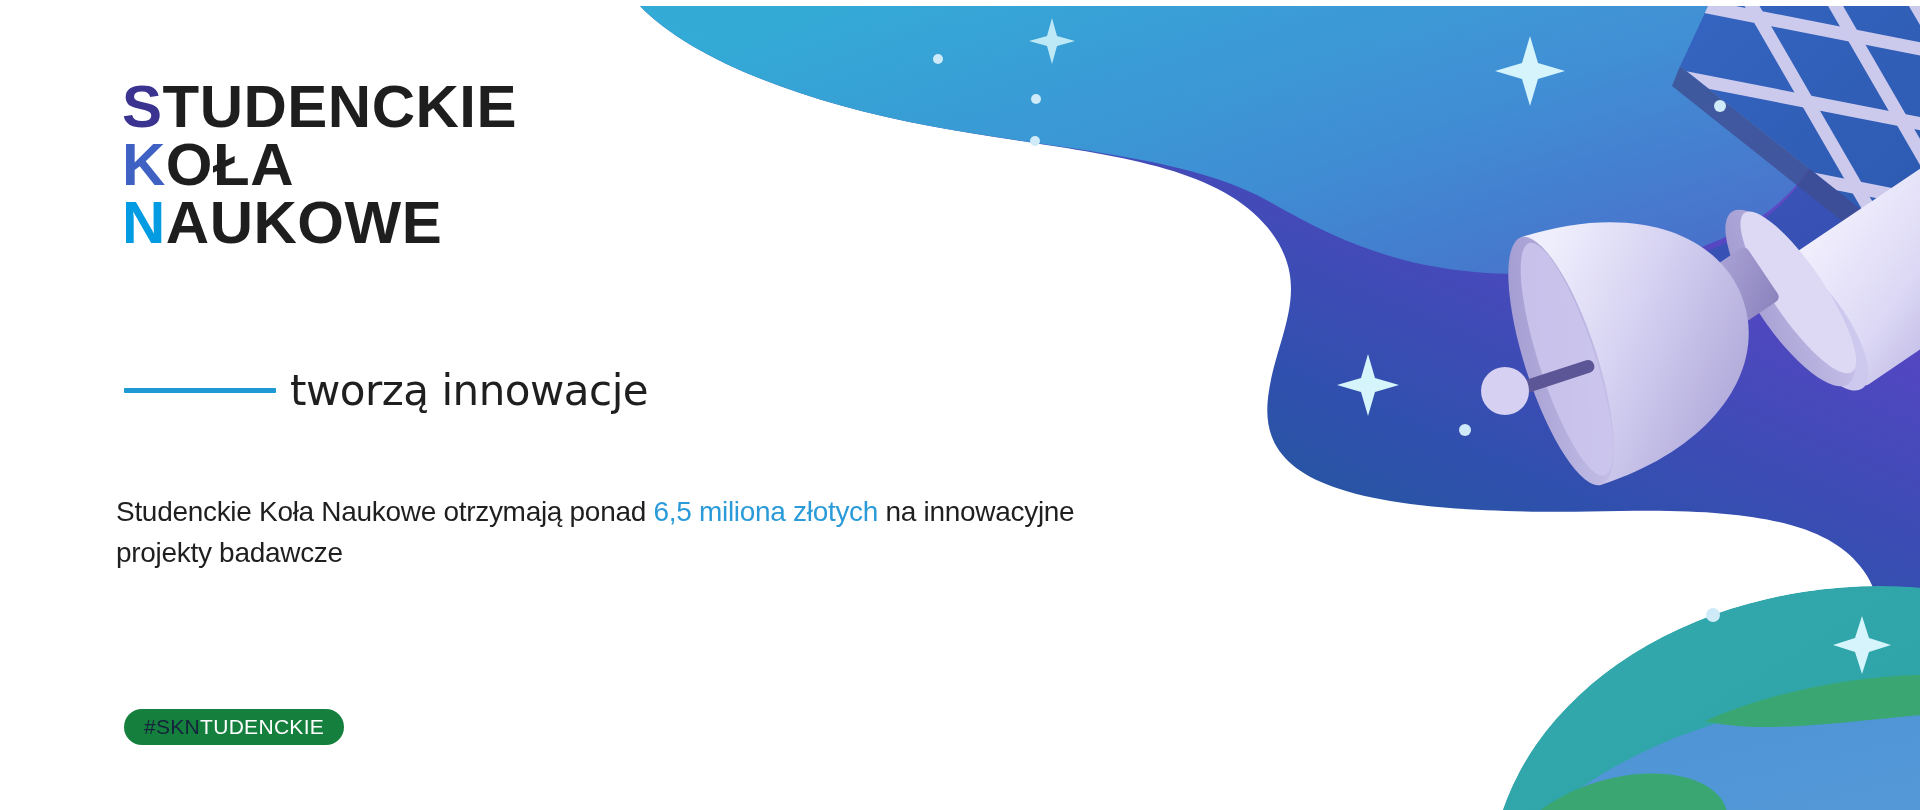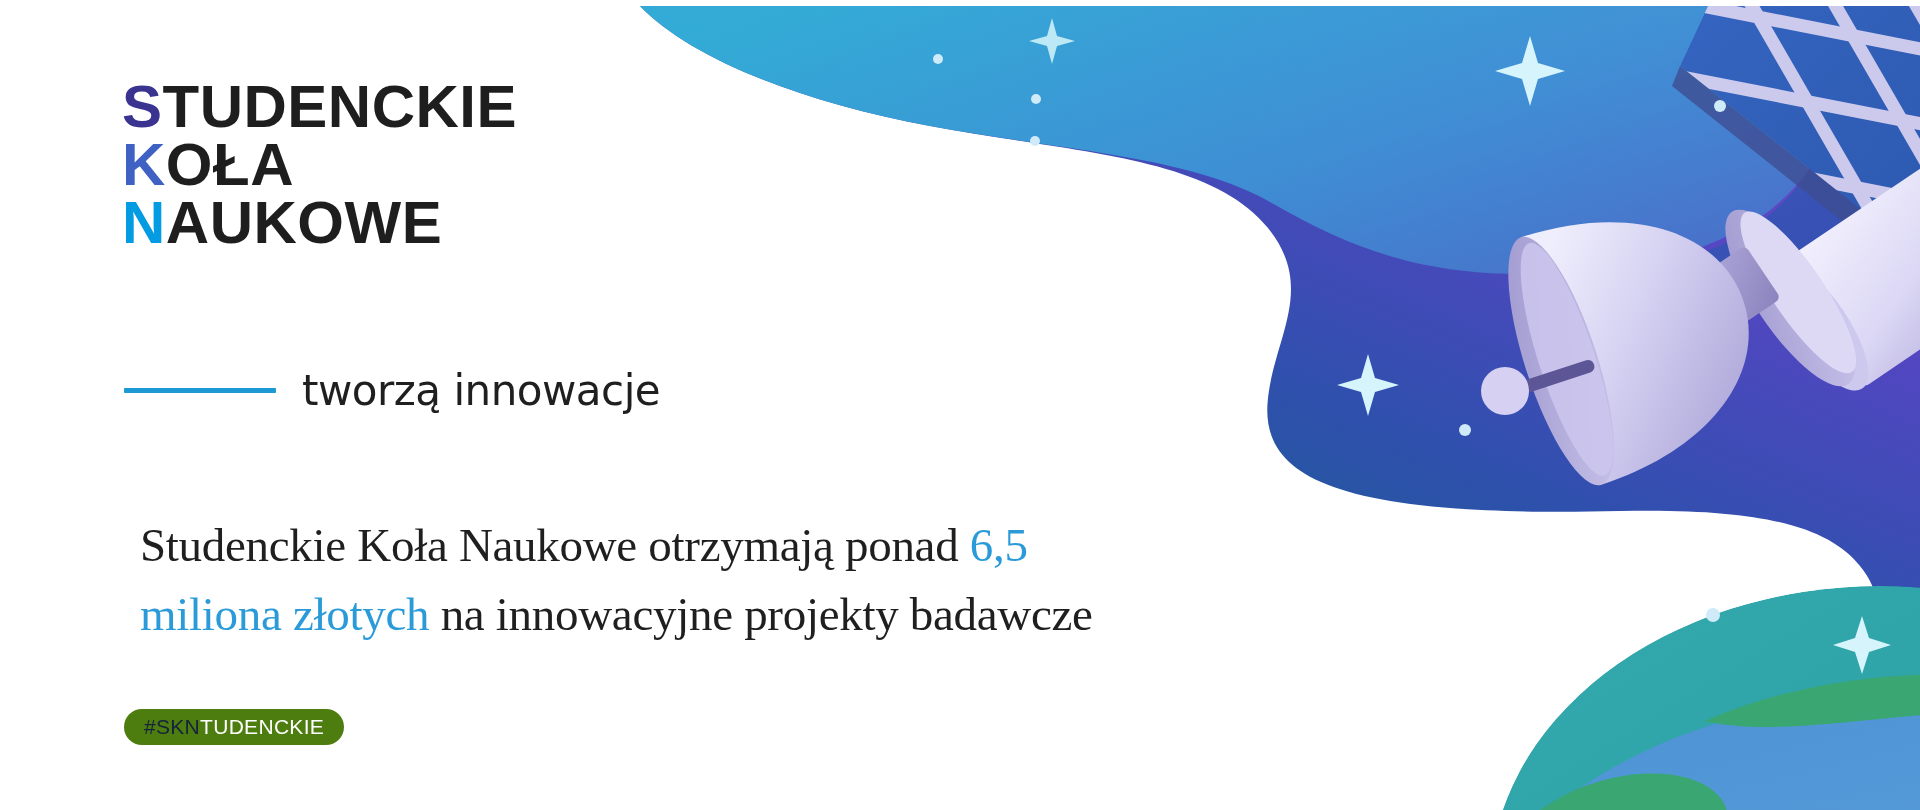--- a/index.html
+++ b/index.html
@@ -51,66 +51,66 @@
   .cap-k { color: #3f61c4; }
   .cap-n { color: #039ce3; }
 
   
   .tagline-row {
     position: absolute;
     left: 124px;
     top: 360px;
     display: flex;
     align-items: center;
-    gap: 26px;
+    gap: 14px;
   }
   .tagline-rule {
     width: 152px;
     height: 5px;
     background: #1d9ad6;
     border-radius: 1px;
   }
   .tagline-text {
     font-family: "DejaVu Sans", sans-serif;
     font-size: 42px;
     font-weight: 400;
     color: #1f1f1f;
     letter-spacing: -0.5px;
     white-space: nowrap;
   }
 
   
   .body-copy {
     position: absolute;
-    left: 140px;
+    left: 116px;
     top: 458px;
     width: 1020px;
-    font-family: Liberation Serif, serif;
-    font-size: 47px;
+    font-family: Liberation Sans, sans-serif;
+    font-size: 28px;
     font-weight: 400;
     line-height: 1.46;
     color: #1f1f1f;
     letter-spacing: -0.3px;
   }
   .body-copy .hl {
     color: #2a9bd8;
   }
 
   
   .hashtag-badge {
     position: absolute;
     left: 124px;
     top: 703px;
     height: 36px;
     padding: 0 20px;
     display: inline-flex;
     align-items: center;
     justify-content: center;
     border-radius: 18px;
-    background: #4d7c0f;
+    background: #15803d;
     font-family: "Liberation Sans", sans-serif;
     font-size: 21px;
     letter-spacing: 0.3px;
     white-space: nowrap;
   }
   .hashtag-badge .tag-dark { color: #15233c; font-weight: 400; }
   .hashtag-badge .tag-light { color: #ffffff; font-weight: 400; }
 </style>
 </head>
 <body>

